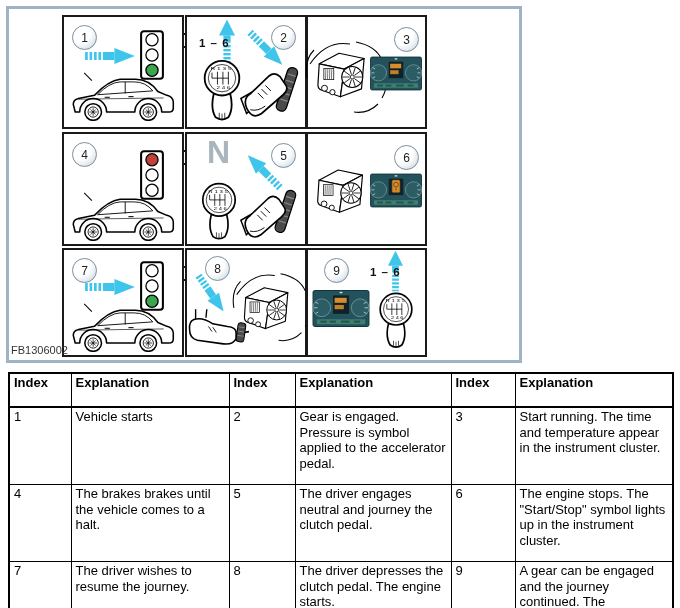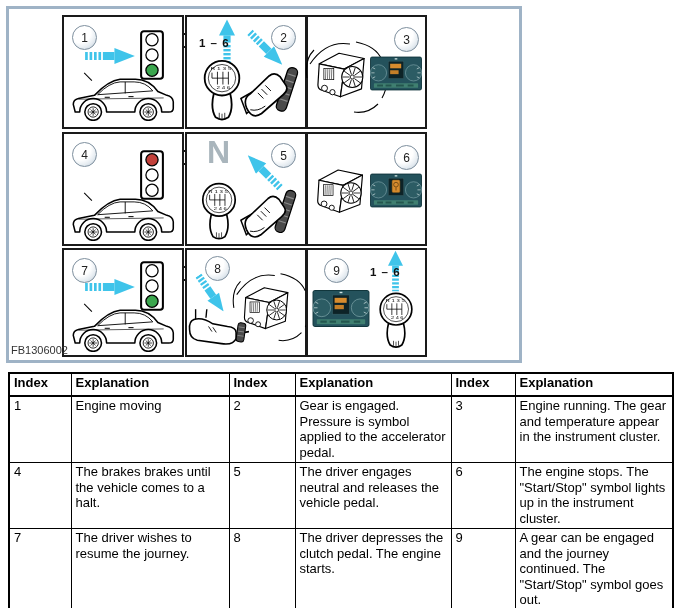--- a/index.html
+++ b/index.html
@@ -19,21 +19,21 @@
   .gear-label{position:absolute;font-weight:bold;font-size:11.5px;text-align:left;
               letter-spacing:1px;color:#111;}
   .neutral{position:absolute;font-weight:bold;font-size:32px;color:#a9b5bc;line-height:1;}
   .fig-id{position:absolute;left:2px;top:335px;font-size:11px;color:#333;}
   .rot{transform-origin:50% 50%;}
   svg{display:block;}
   svg text{font-family:"Liberation Sans",sans-serif;}
   
   .legend{position:absolute;left:8px;top:372px;width:664px;border-collapse:collapse;
           table-layout:fixed;font-size:13px;line-height:15.5px;}
-  .legend th,.legend td{border:1px solid #000;padding:1px 4px 2px 4px;vertical-align:top;
+  .legend th,.legend td{border:1px solid #000;padding:1px 4px 13px 4px;vertical-align:top;
                         text-align:left;overflow:hidden;}
   .legend{border:2px solid #000;}
   .legend th{font-weight:bold;border-bottom:2px solid #000;height:18px;}
   .legend tbody tr:nth-child(1) td{height:62px;}
   .legend tbody tr:nth-child(2) td{height:62px;}
   .legend tbody tr:nth-child(3) td{height:80px;}
 </style>
 </head>
 <body>
 
@@ -426,31 +426,31 @@
         <th>Explanation</th>
         <th>Index</th>
         <th>Explanation</th>
         <th>Index</th>
         <th>Explanation</th>
       </tr>
     </thead>
     <tbody>
       <tr>
         <td>1</td>
-        <td>Engine moving</td>
+        <td>Vehicle starts</td>
         <td>2</td>
         <td>Gear is engaged. Pressure is symbol applied to the accelerator pedal.</td>
         <td>3</td>
-        <td>Engine running. The gear and temperature appear in the instrument cluster.</td>
+        <td>Start running. The time and temperature appear in the instrument cluster.</td>
       </tr>
       <tr>
         <td>4</td>
         <td>The brakes brakes until the vehicle comes to a halt.</td>
         <td>5</td>
-        <td>The driver engages neutral and releases the vehicle pedal.</td>
+        <td>The driver engages neutral and journey the clutch pedal.</td>
         <td>6</td>
         <td>The engine stops. The "Start/Stop" symbol lights up in the instrument cluster.</td>
       </tr>
       <tr>
         <td>7</td>
         <td>The driver wishes to resume the journey.</td>
         <td>8</td>
         <td>The driver depresses the clutch pedal. The engine starts.</td>
         <td>9</td>
         <td>A gear can be engaged and the journey continued. The "Start/Stop" symbol goes out.</td>

